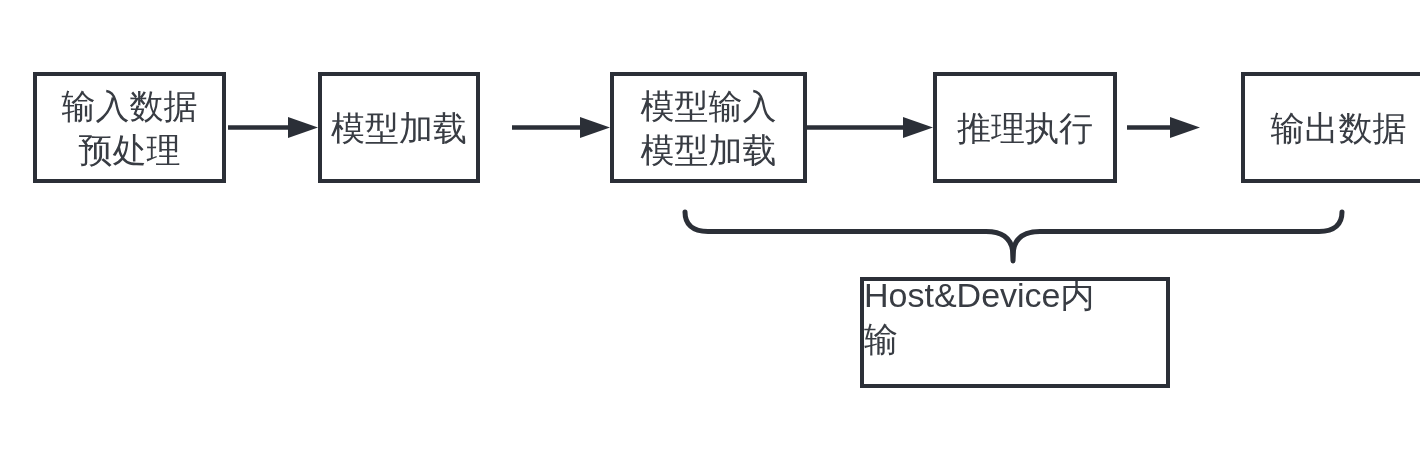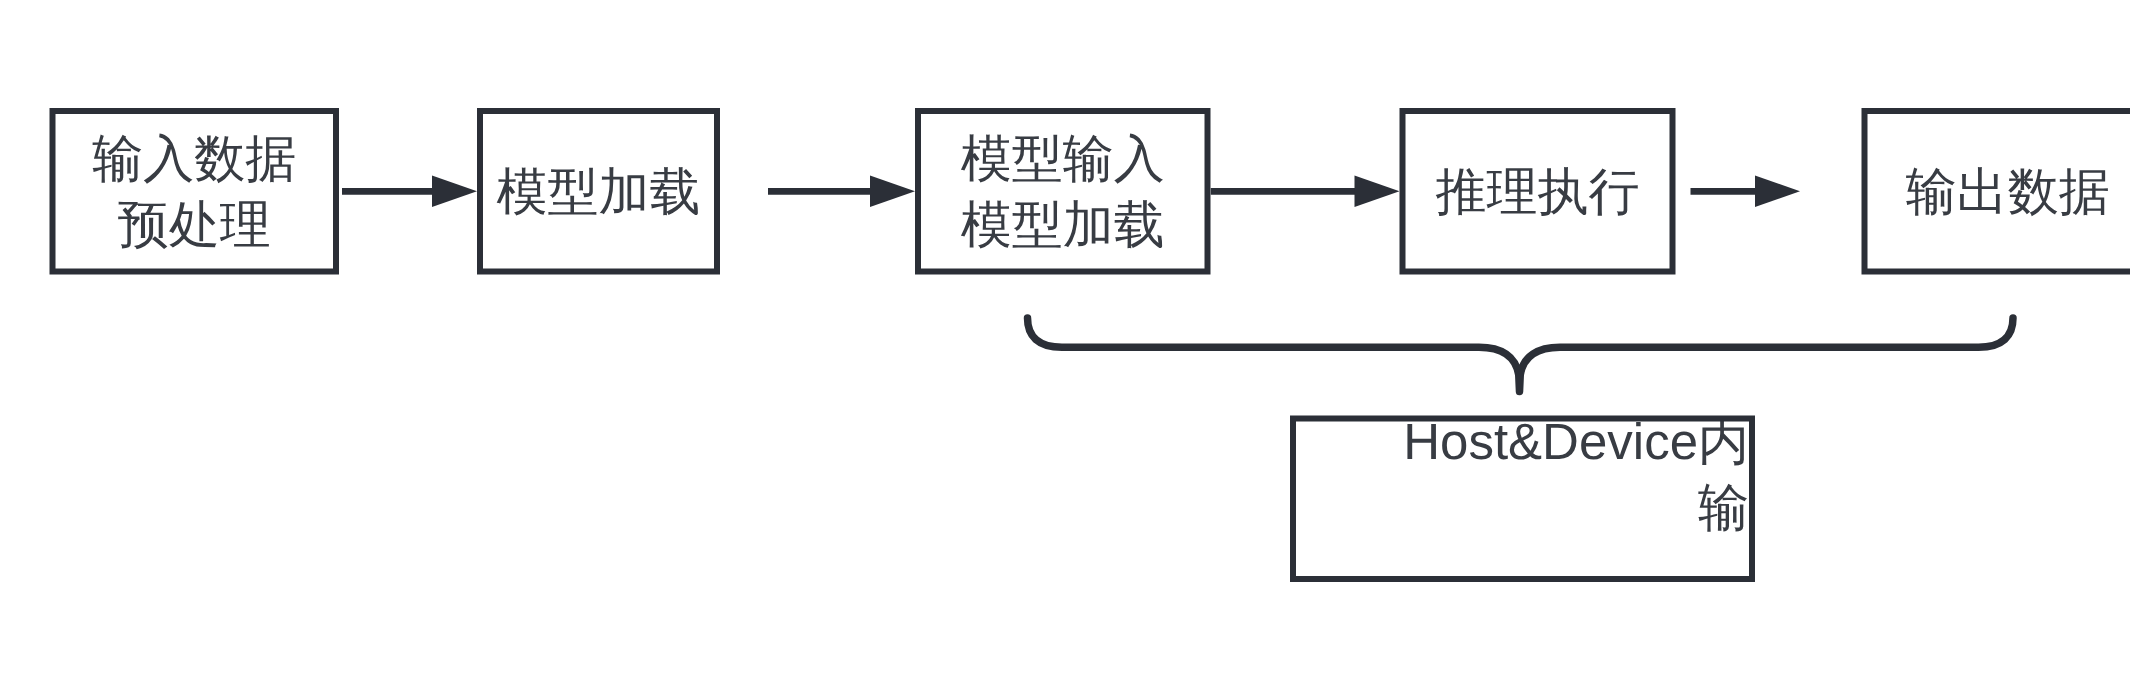--- a/index.html
+++ b/index.html
@@ -48,21 +48,21 @@
   }
   .annotation-text {
     position: absolute;
     left: 4px;
     right: 4px;
     top: -4px;
     z-index: 1;
     font-size: 34px;
     line-height: 44px;
     color: #383c43;
-    text-align: right;
+    text-align: left;
     white-space: nowrap;
   }
   .annotation-border {
     position: absolute;
     inset: 0;
     box-sizing: border-box;
     border: 4px solid #2b2f37;
     z-index: 2;
   }
 </style>

